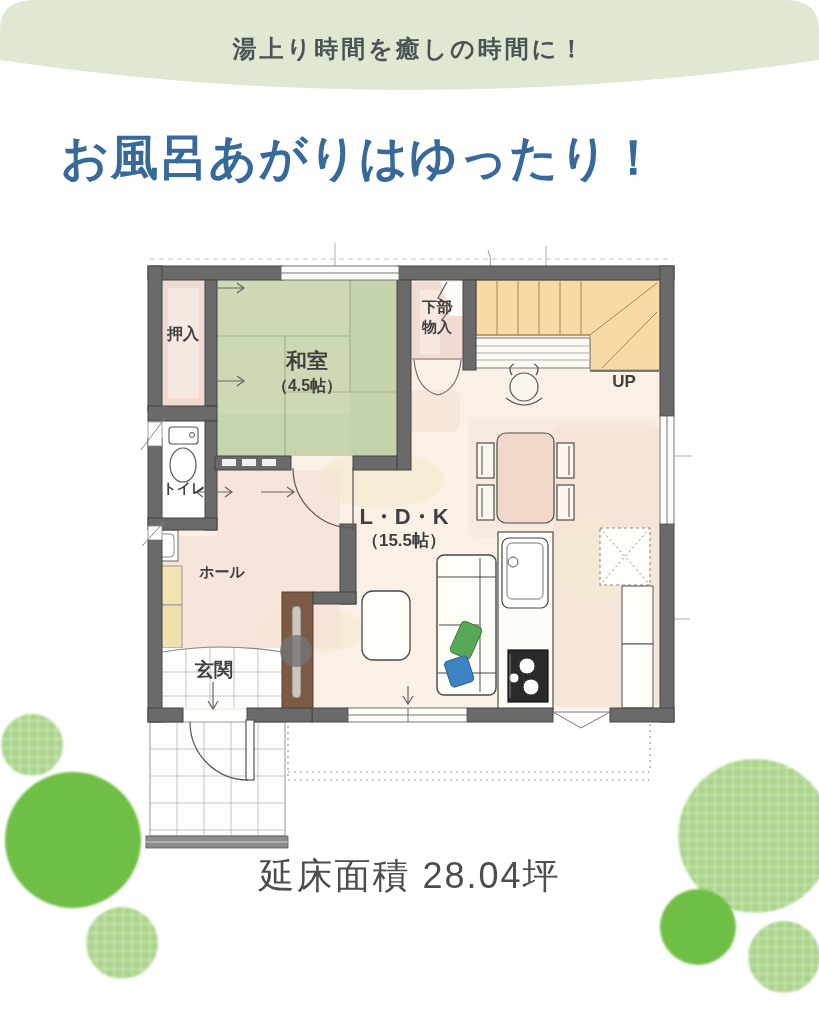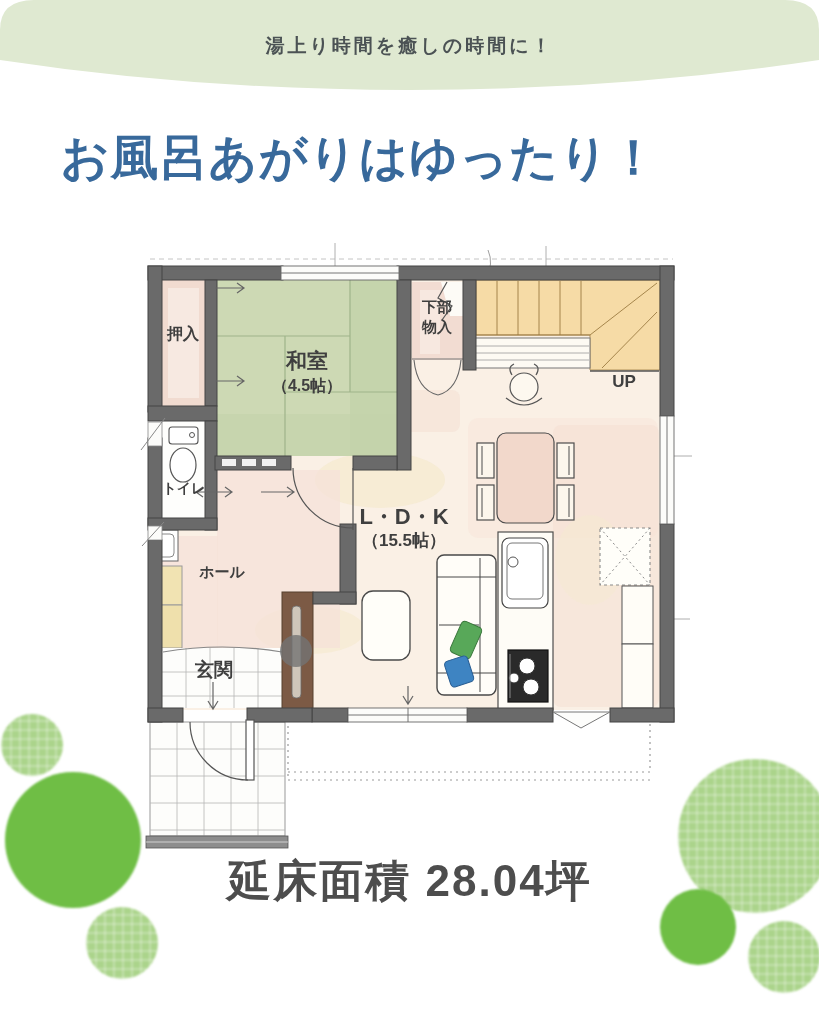--- a/index.html
+++ b/index.html
@@ -1,27 +1,27 @@
 <!DOCTYPE html>
 <html><head>
 <meta charset="utf-8">
 <style>
   html,body{margin:0;padding:0;background:#ffffff;}
   .page{position:relative;width:819px;height:1024px;margin:0 auto;overflow:hidden;
         background:#ffffff;font-family:"Liberation Sans","DejaVu Sans",sans-serif;}
   
   .banner-svg{position:absolute;top:0;left:0;width:819px;height:95px;}
   .banner-text{position:absolute;top:33px;left:0;width:819px;text-align:center;
-        font-size:19px;font-weight:bold;color:#4b5254;letter-spacing:3px;}
+        font-size:24px;font-weight:bold;color:#4b5254;letter-spacing:3px;}
   
   .headline{position:absolute;top:124px;left:0;width:719px;text-align:center;
         color:#38699b;font-weight:bold;font-size:48px;line-height:68px;letter-spacing:1px;white-space:nowrap;}
   
   .footer-area{position:absolute;top:852px;left:0;width:819px;text-align:center;
-        font-size:44px;font-weight:bold;color:#4d4d4d;letter-spacing:2px;}
+        font-size:36px;font-weight:normal;color:#4d4d4d;letter-spacing:2px;}
   
   .tree{position:absolute;border-radius:50%;filter:blur(1.2px);}
   .tree.light{background-color:#abd48b;
       background-image:repeating-linear-gradient(0deg,rgba(255,255,255,.28) 0 2px,transparent 2px 9px),
                        repeating-linear-gradient(90deg,rgba(255,255,255,.28) 0 2px,transparent 2px 9px);}
   .tree.solid{background-color:#6fbe45;}
   .plan-svg{position:absolute;top:0;left:0;width:819px;height:1024px;}
   .plan-label{fill:#3f3f3f;font-weight:bold;}
 </style>
 </head>

